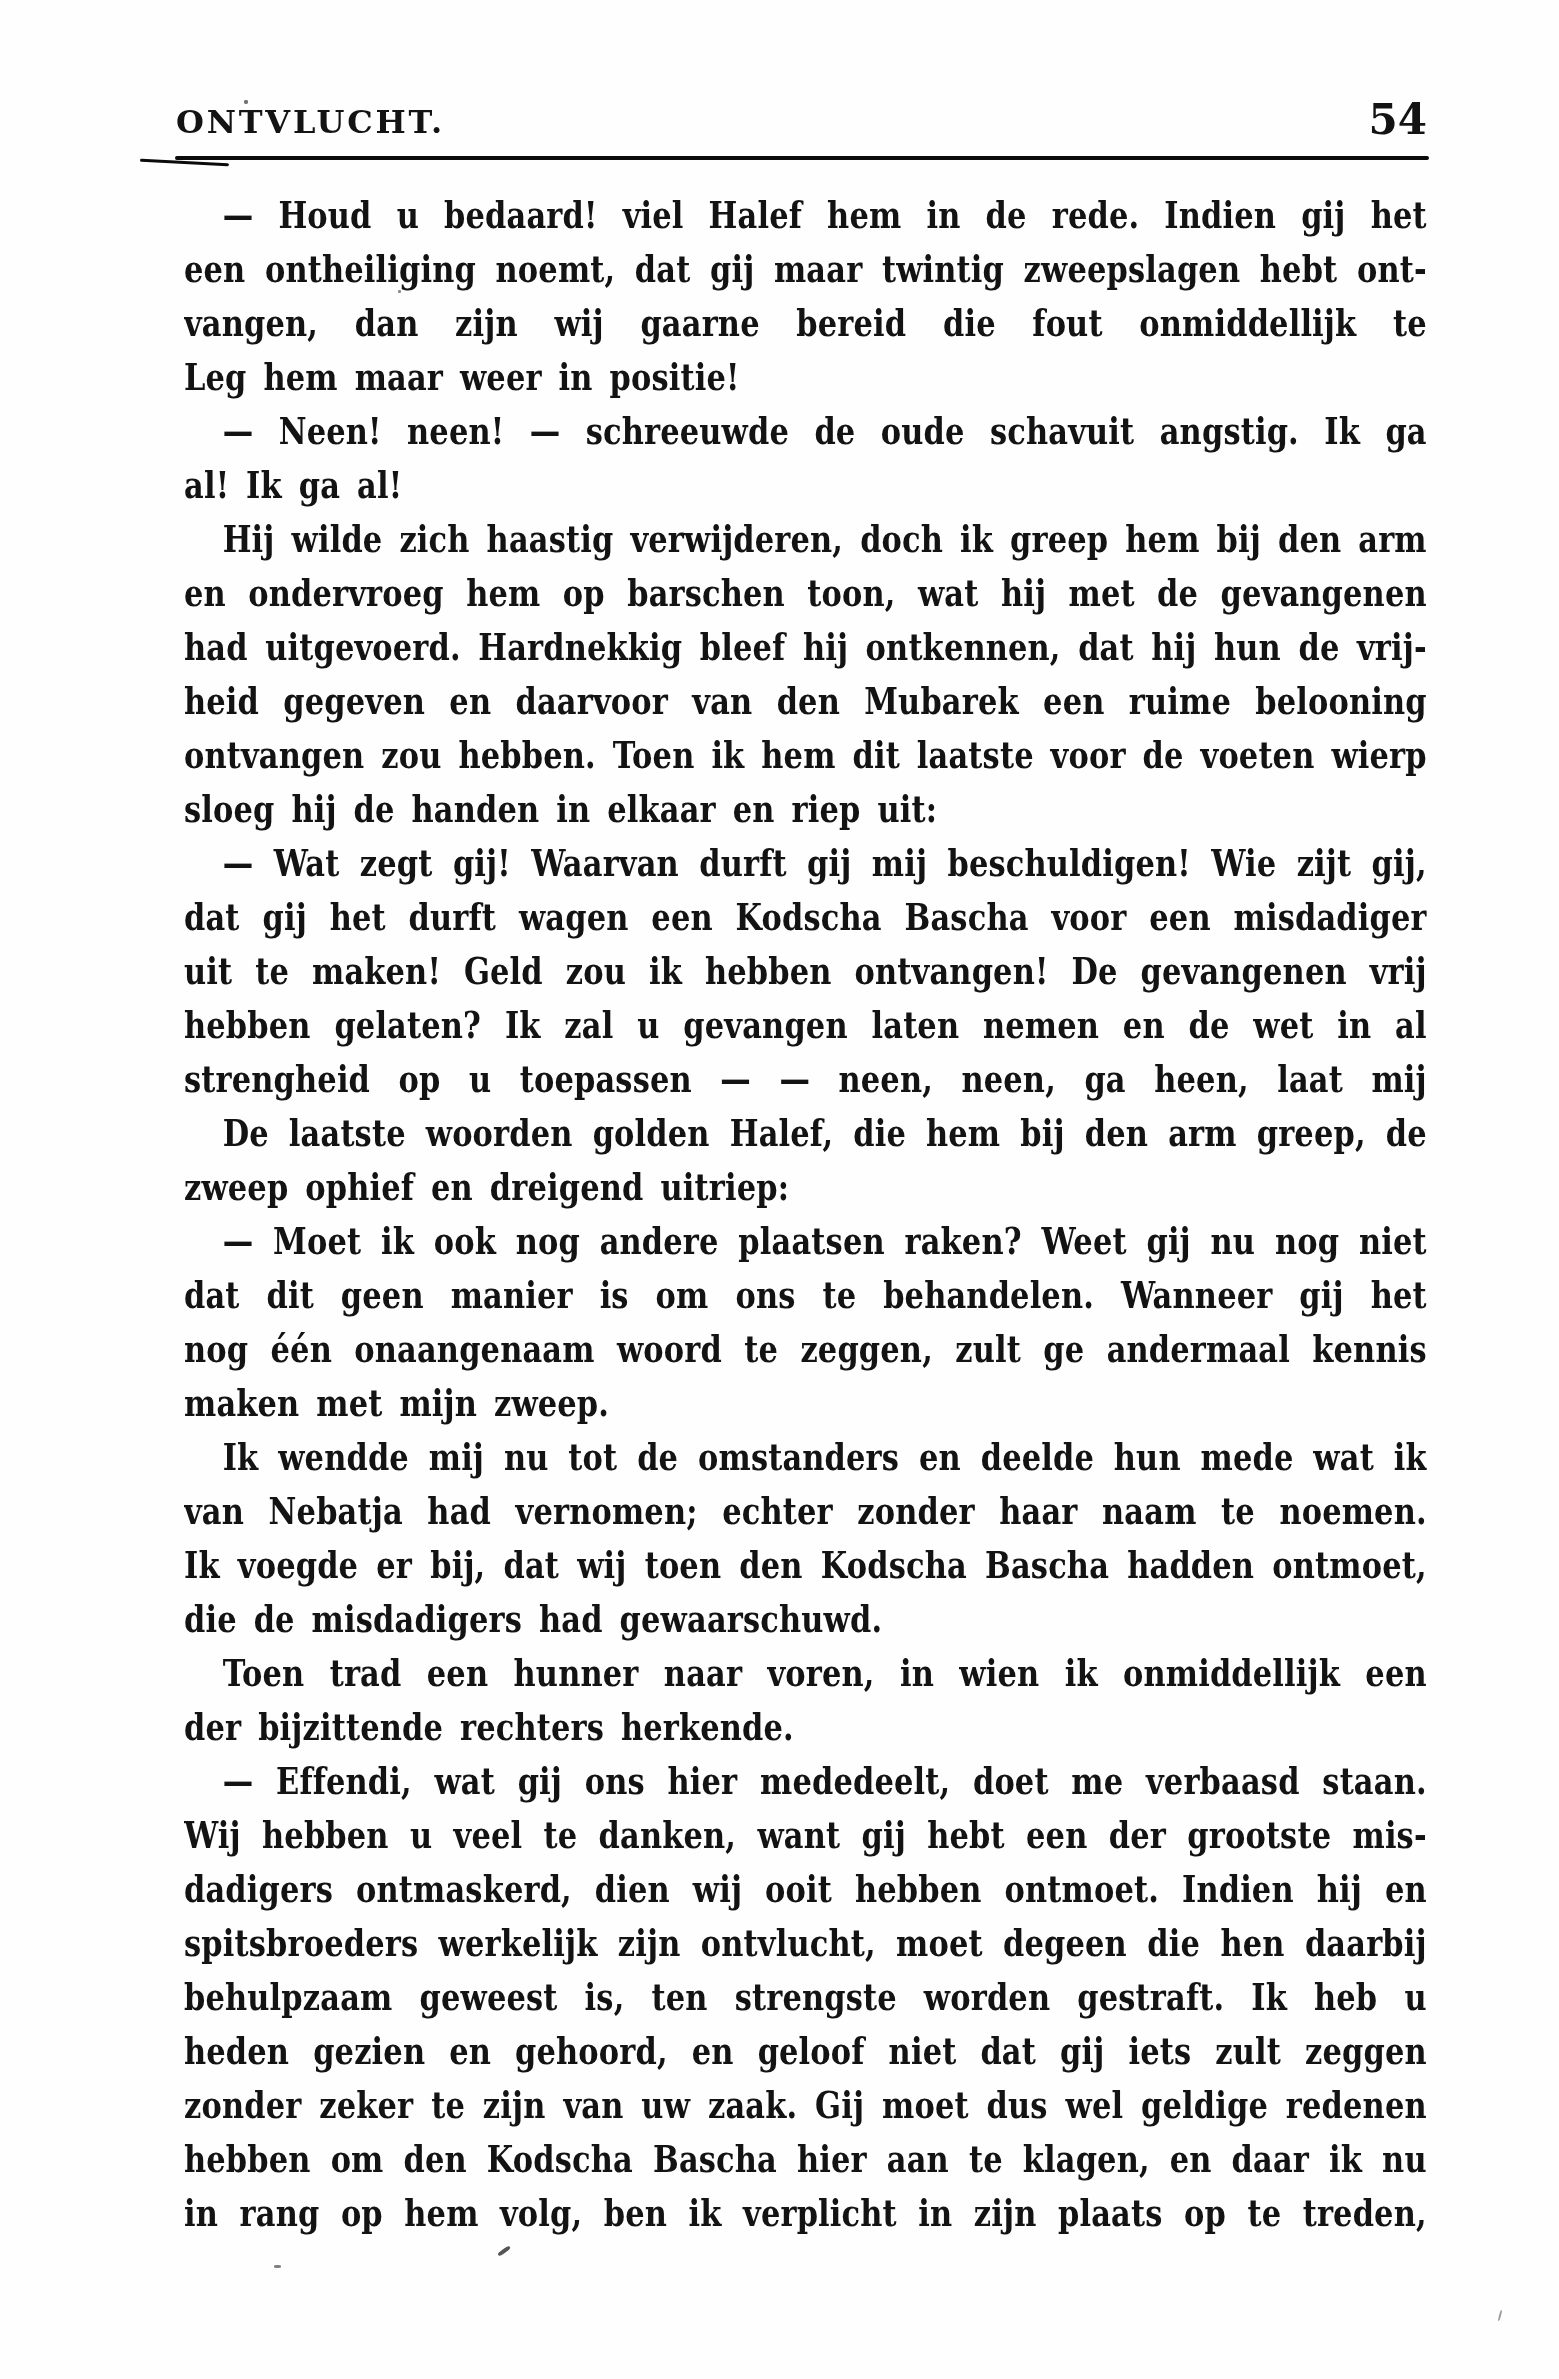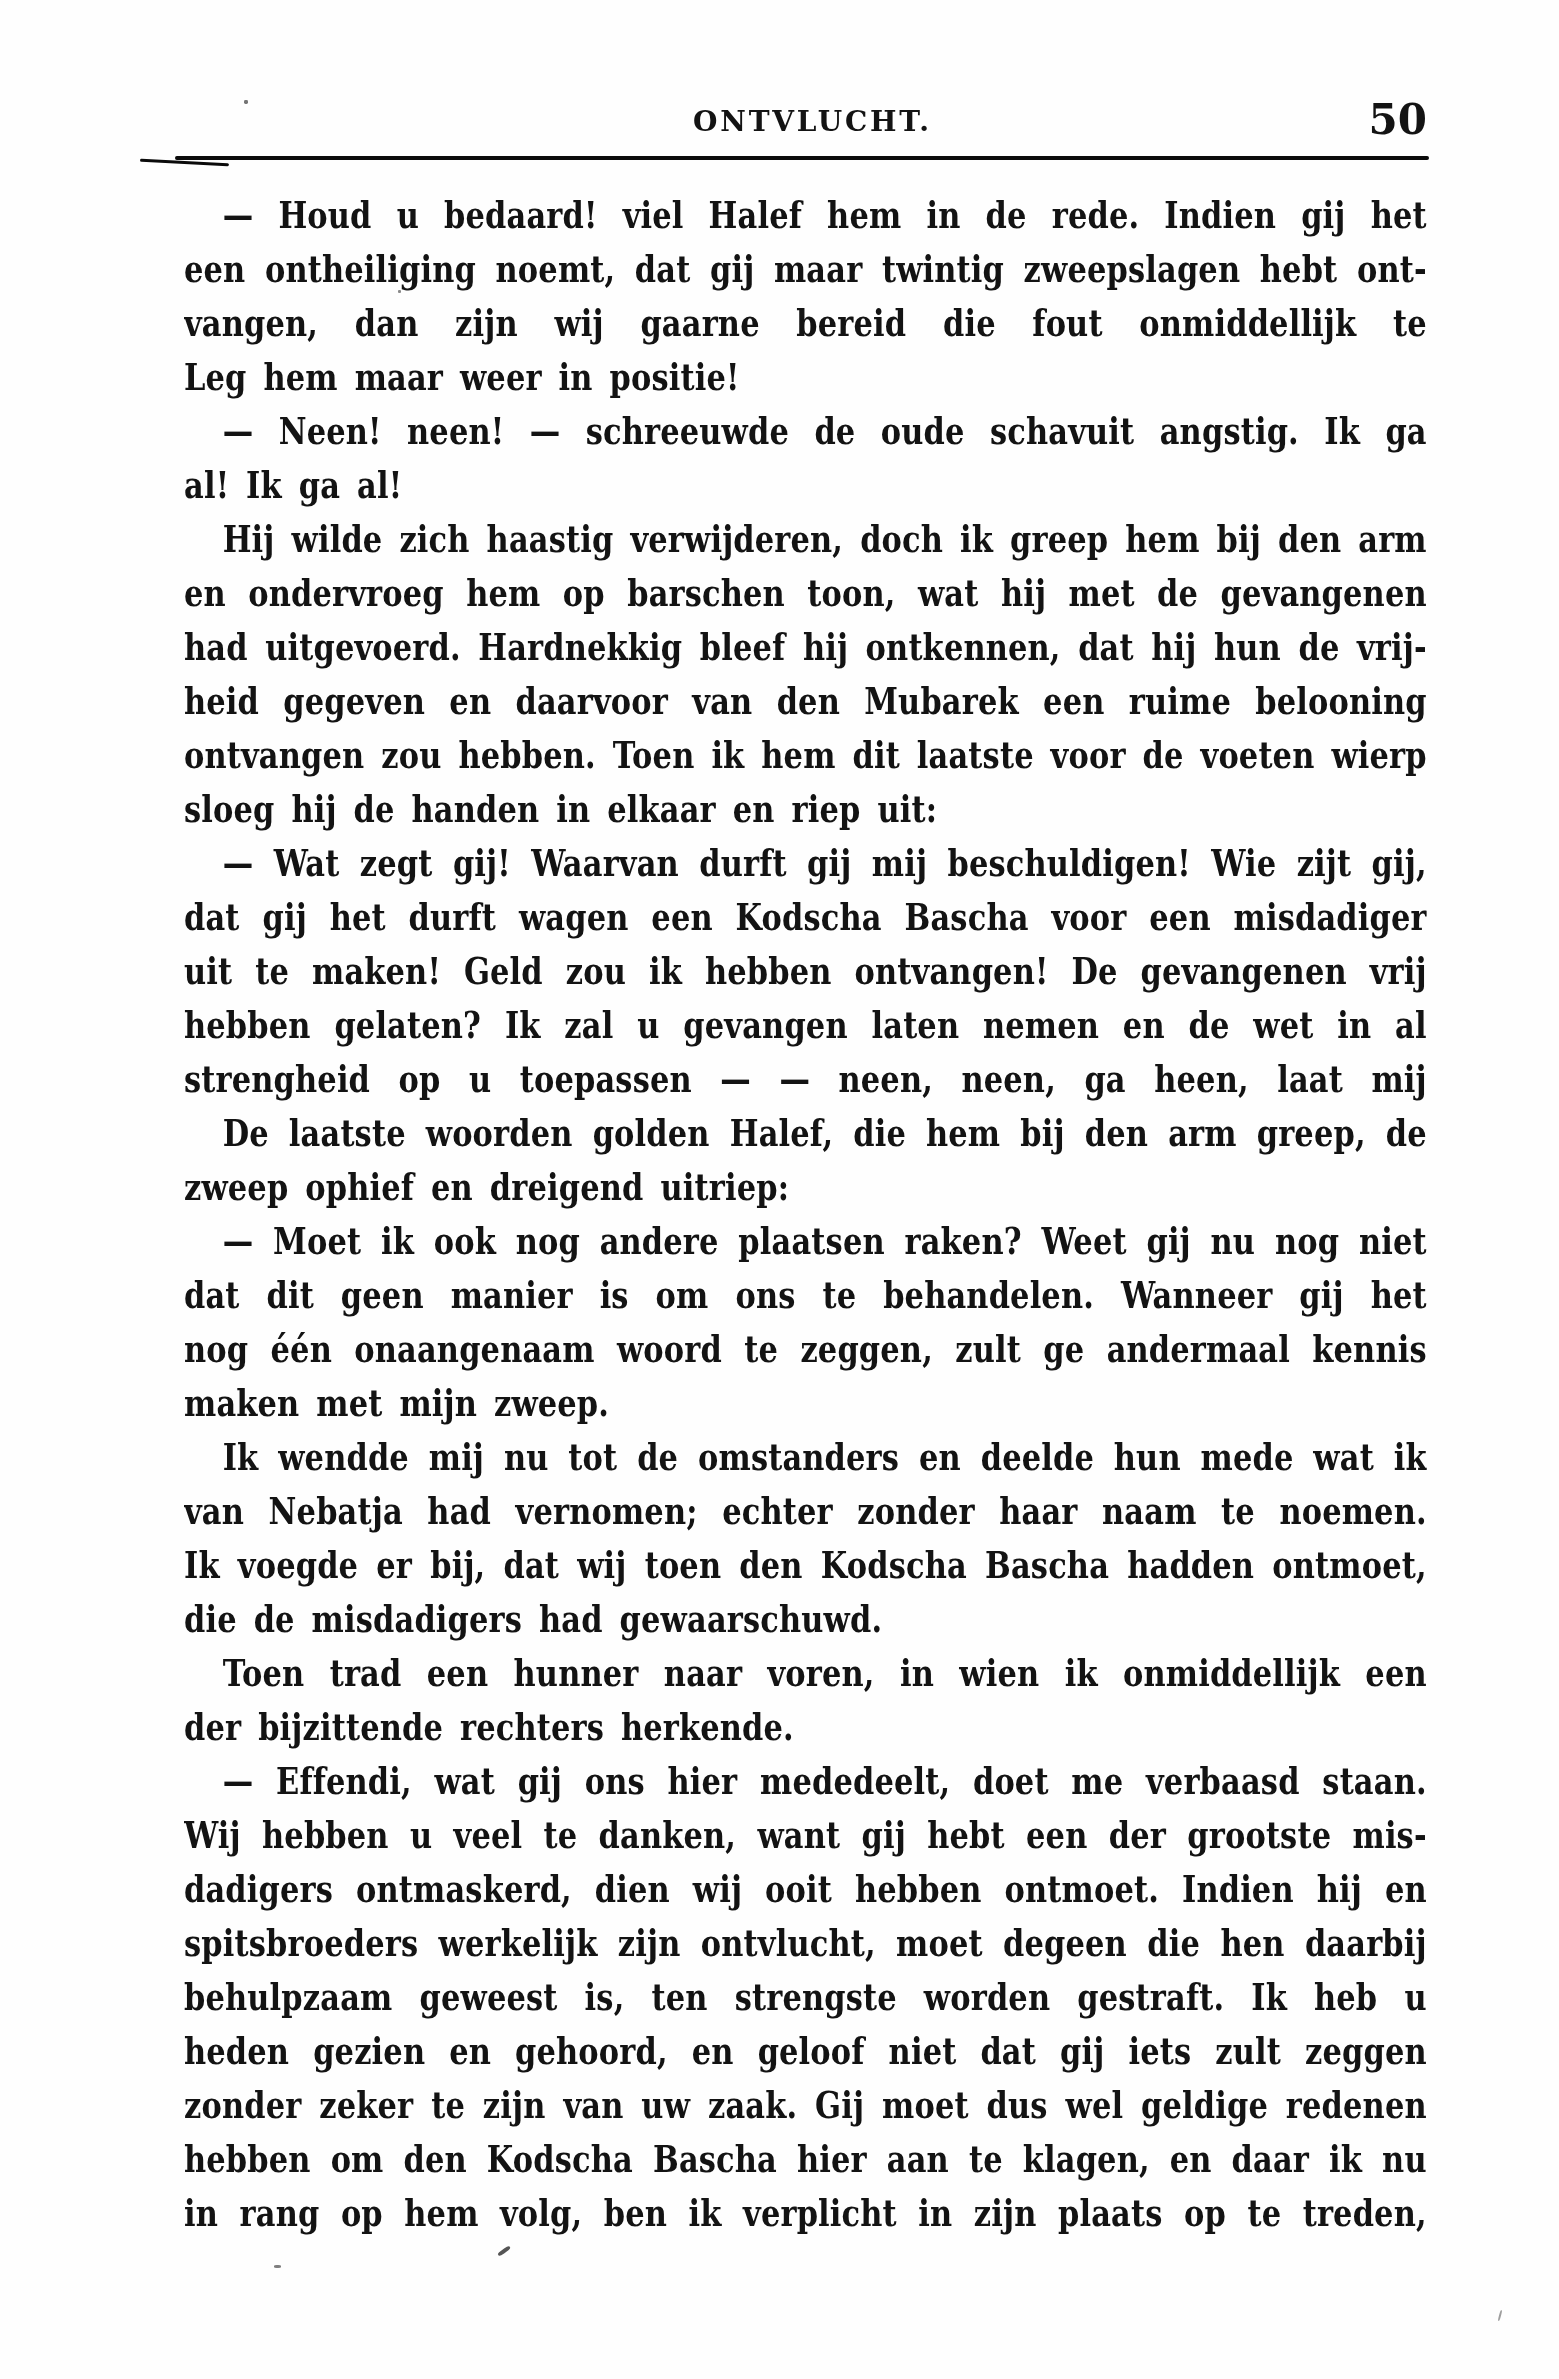--- a/index.html
+++ b/index.html
@@ -7,23 +7,23 @@
     position:relative;
     width:1560px;height:2380px;
     background:#fefefe;
     overflow:hidden;
     font-family:"DejaVu Serif","Liberation Serif",serif;
     color:#131313;
   }
   
   .running-header{
     position:absolute;
-    left:191px;top:108px;width:1243px;
-    text-align:center;
-    font-size:28px;line-height:28px;
+    left:176px;top:108px;width:1243px;
+    text-align:left;
+    font-size:32px;line-height:28px;
     font-weight:700;
     letter-spacing:2.8px;
   }
   .page-number{
     position:absolute;
     top:99px;right:133px;
     font-size:42px;line-height:42px;
     font-weight:700;
   }
   .header-rule{
@@ -77,21 +77,21 @@
   .sp2{left:497px;top:2249px;width:14px;height:3.7px;opacity:.8;transform:rotate(-35deg);}
   .sp3{left:274px;top:2265px;width:6.5px;height:2.8px;opacity:.6;}
   .sp4{left:398px;top:290px;width:2.8px;height:2.8px;opacity:.55;}
   .sp5{left:1499px;top:2310px;width:1.9px;height:11.2px;opacity:.45;transform:rotate(15deg);}
 </style>
 </head>
 <body>
 
 <div class="page">
   <div class="running-header">ONTVLUCHT.</div>
-  <div class="page-number">50</div>
+  <div class="page-number">54</div>
   <div class="header-rule"></div>
   <div class="header-rule-dip"></div>
 
   <div class="text-block">
       <div class="ln j ind">— Houd u bedaard! viel Halef hem in de rede. Indien gij het</div>
       <div class="ln j">een ontheiliging noemt, dat gij maar twintig zweepslagen hebt ont-</div>
       <div class="ln j">vangen, dan zijn wij gaarne bereid die fout onmiddellijk te herstellen.</div>
       <div class="ln">Leg hem maar weer in positie!</div>
       <div class="ln j ind">— Neen! neen! — schreeuwde de oude schavuit angstig. Ik ga</div>
       <div class="ln">al! Ik ga al!</div>

